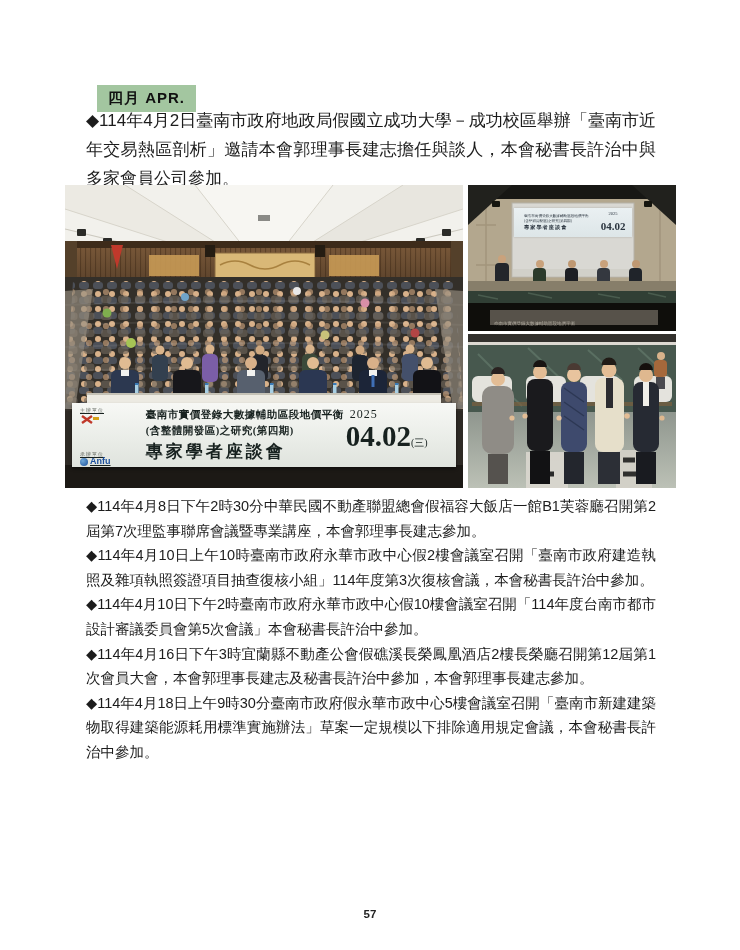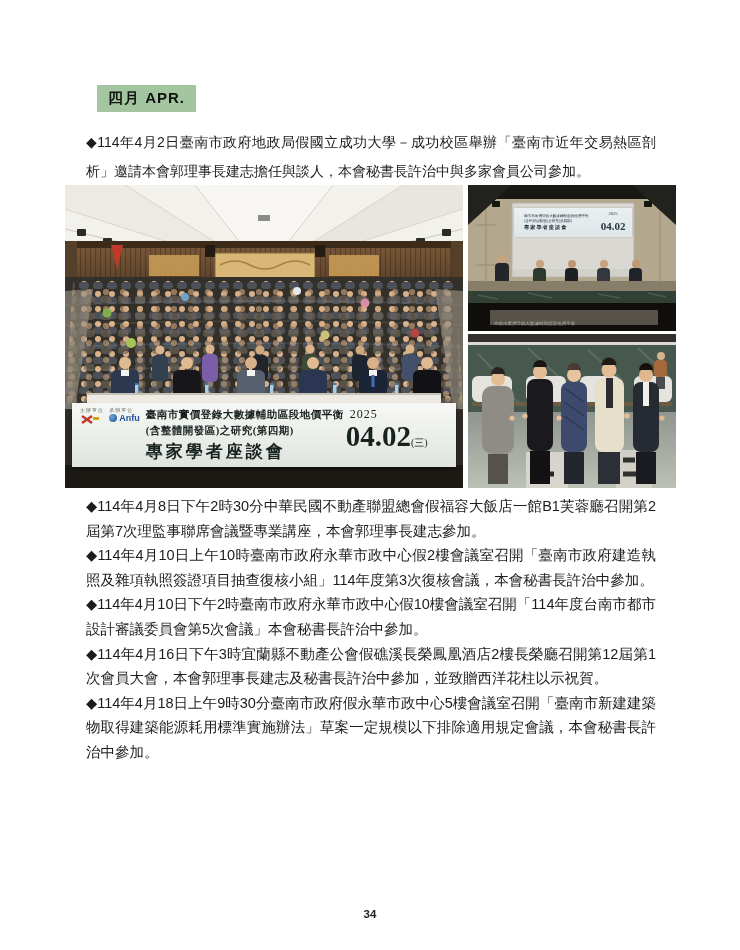--- a/index.html
+++ b/index.html
@@ -2,36 +2,36 @@
 <html><head>
 <meta charset="utf-8">
 <style>
   html,body{margin:0;padding:0;background:#ffffff;}
   .page{position:relative;width:740px;height:950px;background:#ffffff;overflow:hidden;
         font-family:"Liberation Sans","DejaVu Sans",sans-serif;color:#1c1c1c;}
 
   .month-tag{position:absolute;left:97px;top:85px;background:#a3c6a0;
              font-weight:bold;font-size:15px;letter-spacing:1px;padding:4px 11px;color:#111;}
 
-  .intro{position:absolute;left:86px;top:128px;width:570px;margin:0;
-         font-size:14px;line-height:29px;text-align:justify;}
+  .intro{position:absolute;left:86px;top:106px;width:570px;margin:0;
+         font-size:17px;line-height:29px;text-align:justify;}
 
   .photos{position:absolute;left:65px;top:185px;width:611px;height:303px;}
   .photo{position:absolute;overflow:hidden;}
   .photo svg{display:block;}
   .photo-main{left:0;top:0;width:398px;height:303px;background:#2e2a25;}
   .photo-tr{left:403px;top:0;width:208px;height:146px;background:#b3a78e;}
   .photo-br{left:403px;top:149px;width:208px;height:154px;background:#47584e;}
 
   
   .banner{position:absolute;left:7px;right:7px;top:218px;height:64px;
           background:linear-gradient(180deg,#f7f8f5 0%,#e9ece7 60%,#dfe3dd 100%);
           display:flex;align-items:stretch;box-shadow:0 2px 3px rgba(0,0,0,.45);
           font-family:"Liberation Serif","DejaVu Serif",serif;color:#17211f;}
-  .b-left{width:64px;padding:5px 2px 16px 8px;display:flex;flex-direction:row;justify-content:space-between;}
+  .b-left{width:64px;padding:5px 2px 0 8px;display:flex;flex-direction:column;justify-content:space-between;text-decoration:underline;}
   .logo-row{display:flex;flex-direction:column;line-height:1.1;}
   .lbl{font-size:5px;color:#6a6f68;letter-spacing:1px;}
   .anfu{display:flex;align-items:center;gap:2px;}
   .anfu b{font-size:9px;color:#1b4f9c;font-family:"Liberation Sans",sans-serif;}
   .anfu-dot{width:8px;height:8px;border-radius:50%;
             background:radial-gradient(circle at 35% 35%,#6fa8d8,#1b4f9c);display:inline-block;}
   .b-mid{flex:1;padding:5px 2px 4px 4px;display:flex;flex-direction:column;justify-content:space-between;}
   .t1,.t2{font-size:10.5px;font-weight:bold;letter-spacing:.5px;white-space:nowrap;}
   .t3{font-size:17px;font-weight:bold;letter-spacing:3px;}
   .b-right{width:112px;padding:4px 6px 2px 0;text-align:left;}
@@ -378,18 +378,18 @@
             </g>
         </g>
       </svg>
     </div>
   </div>
 
   <div class="entries">
     <p>◆114年4月8日下午2時30分中華民國不動產聯盟總會假福容大飯店一館B1芙蓉廳召開第2屆第7次理監事聯席會議暨專業講座，本會郭理事長建志參加。</p>
     <p>◆114年4月10日上午10時臺南市政府永華市政中心假2樓會議室召開「臺南市政府建造執照及雜項執照簽證項目抽查復核小組」114年度第3次復核會議，本會秘書長許治中參加。</p>
     <p>◆114年4月10日下午2時臺南市政府永華市政中心假10樓會議室召開「114年度台南市都市設計審議委員會第5次會議」本會秘書長許治中參加。</p>
-    <p>◆114年4月16日下午3時宜蘭縣不動產公會假礁溪長榮鳳凰酒店2樓長榮廳召開第12屆第1次會員大會，本會郭理事長建志及秘書長許治中參加，並致贈西洋花柱以示祝賀。</p>
+    <p>◆114年4月16日下午3時宜蘭縣不動產公會假礁溪長榮鳳凰酒店2樓長榮廳召開第12屆第1次會員大會，本會郭理事長建志及秘書長許治中參加，本會郭理事長建志參加。</p>
     <p>◆114年4月18日上午9時30分臺南市政府假永華市政中心5樓會議室召開「臺南市新建建築物取得建築能源耗用標準實施辦法」草案一定規模以下排除適用規定會議，本會秘書長許治中參加。</p>
   </div>
 
-  <div class="page-number">34</div>
+  <div class="page-number">57</div>
 </div>
 
 </body></html>

